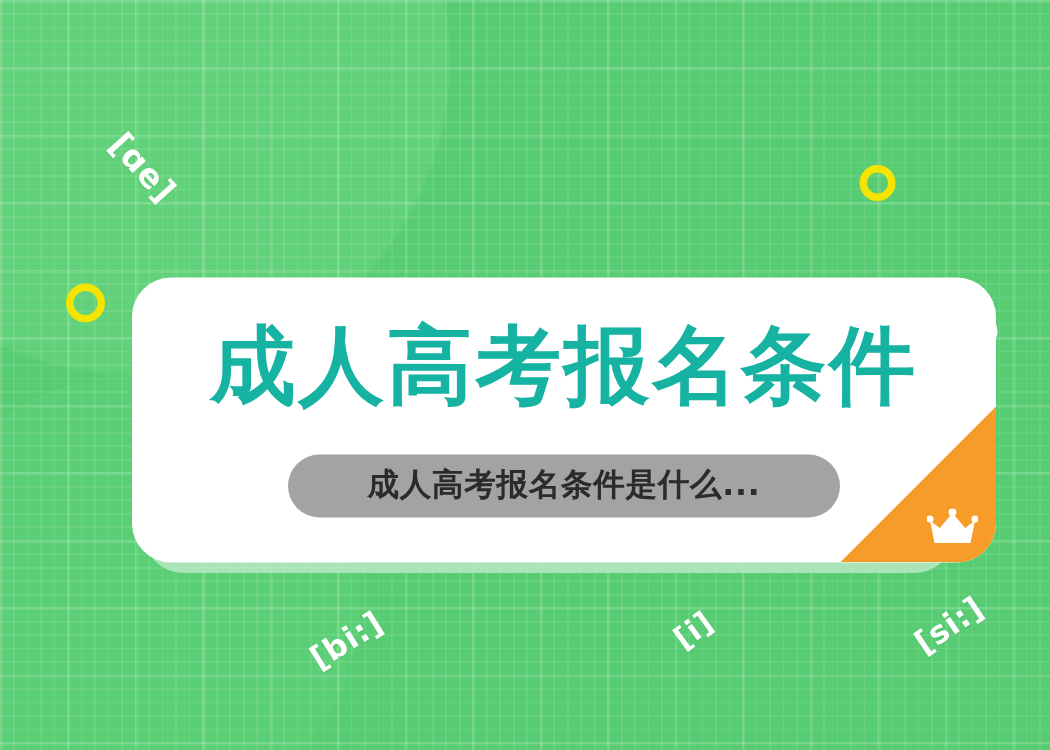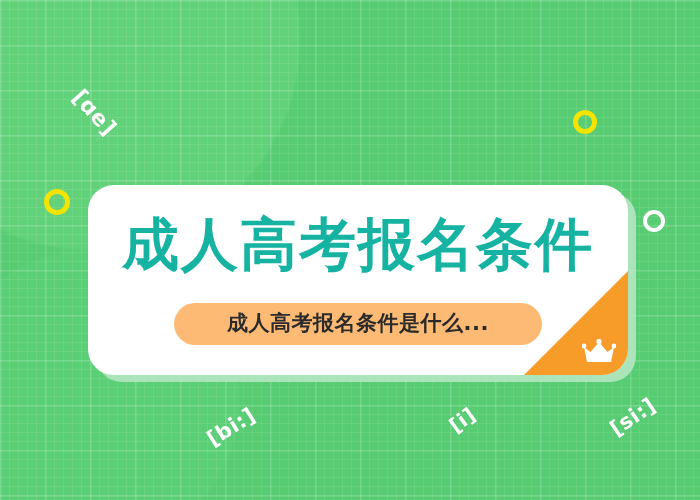--- a/index.html
+++ b/index.html
@@ -117,20 +117,21 @@
 
   .card {
     position: absolute;
     left: 88px;
     top: 185px;
     width: 540px;
     height: 190px;
     border-radius: 26px;
     background: #ffffff;
     overflow: hidden;
+    padding-left: 36px;
   }
 
   .card-title {
     position: absolute;
     left: 0;
     right: 0;
     top: 26px;
     text-align: center;
     color: #16b3a3;
     font-size: 57px;
@@ -141,21 +142,21 @@
   }
 
   .sub-pill {
     position: absolute;
     left: 50%;
     transform: translateX(-50%);
     top: 118px;
     width: 368px;
     height: 42px;
     border-radius: 21px;
-    background: #fdba74;
+    background: #a3a3a3;
     display: flex;
     align-items: center;
     justify-content: center;
     box-sizing: border-box;
     padding-bottom: 2px;
   }
   .sub-pill-text {
     color: #2b2b2b;
     font-size: 21px;
     font-weight: 600;

